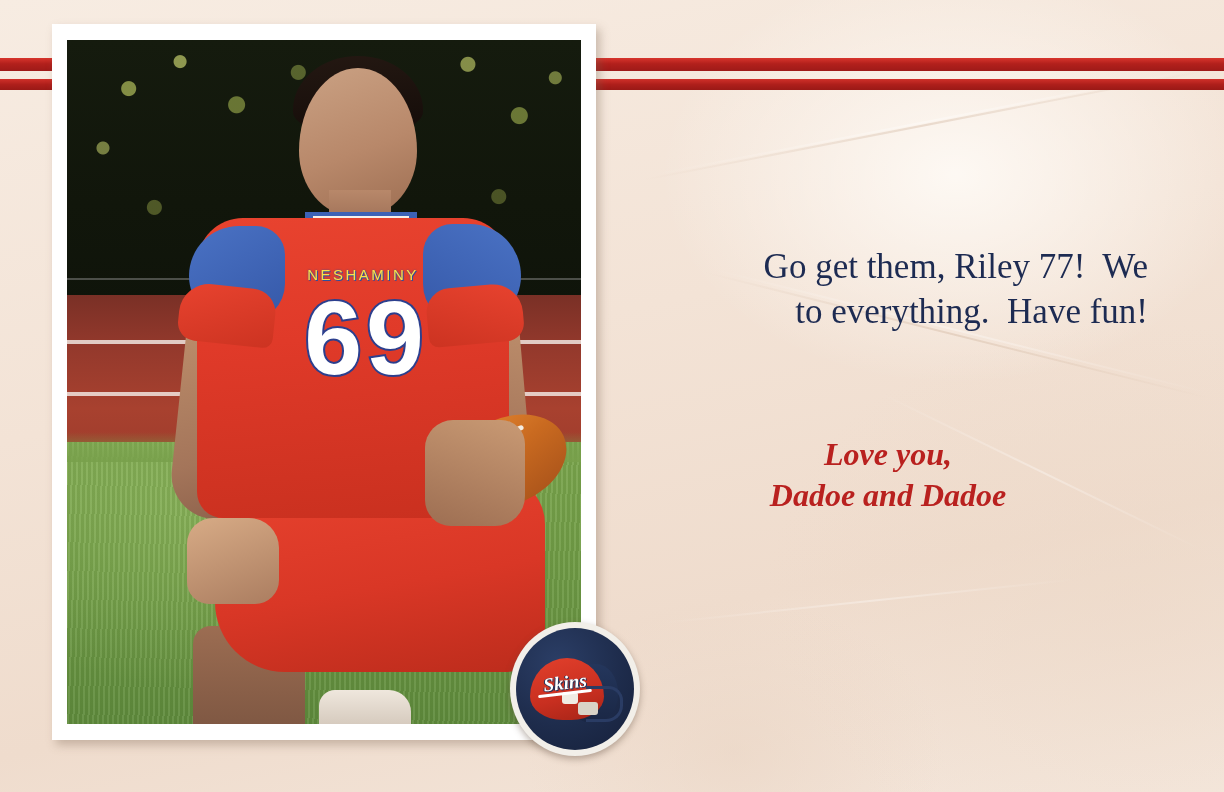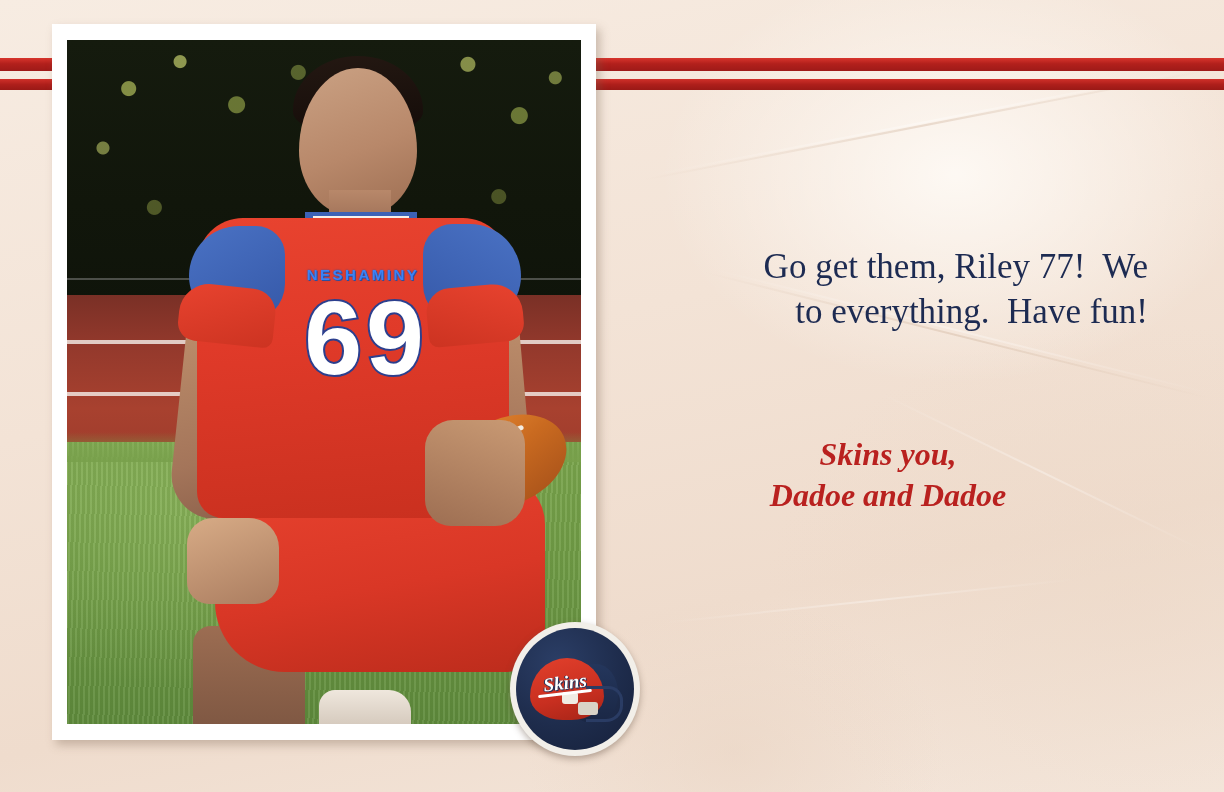--- a/index.html
+++ b/index.html
@@ -237,23 +237,23 @@
     background: rgba(245,238,230,0.85);
     transform: rotate(-24deg);
   }
 
   .jersey-team {
     position: absolute;
     left: 222px;
     top: 226px;
     width: 148px;
     text-align: center;
-    color: #3b82f6;
+    color: #fde047;
     font-family: "Liberation Sans", sans-serif;
-    font-weight: bold;
+    font-weight: normal;
     font-size: 15px;
     letter-spacing: 2.5px;
     text-shadow: 0 0 2px #2c4fa0, 1px 1px 0 #2c4fa0;
   }
   .jersey-number {
     position: absolute;
     left: 214px;
     top: 246px;
     width: 170px;
     text-align: center;
@@ -437,17 +437,17 @@
       <div class="helmet-underline"></div>
     </div>
   </div>
 
   <div class="message-block">
     <div class="message-line">Go get them, Riley 77!  We</div>
     <div class="message-line">to everything.  Have fun!</div>
   </div>
 
   <div class="signature-block">
-    <div class="signature-line">Skins you,</div>
+    <div class="signature-line">Love you,</div>
     <div class="signature-line">Dadoe and Dadoe</div>
   </div>
 
 </div>
 
 </body></html>

